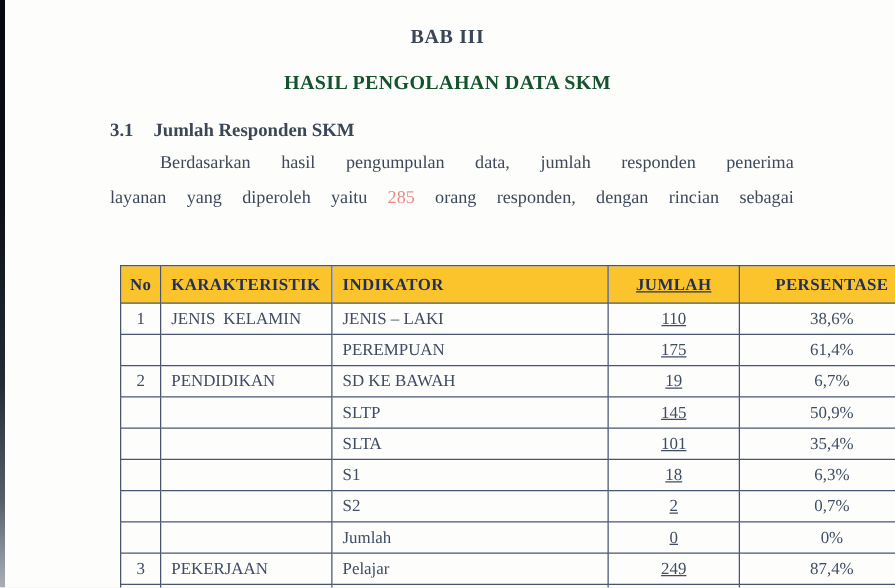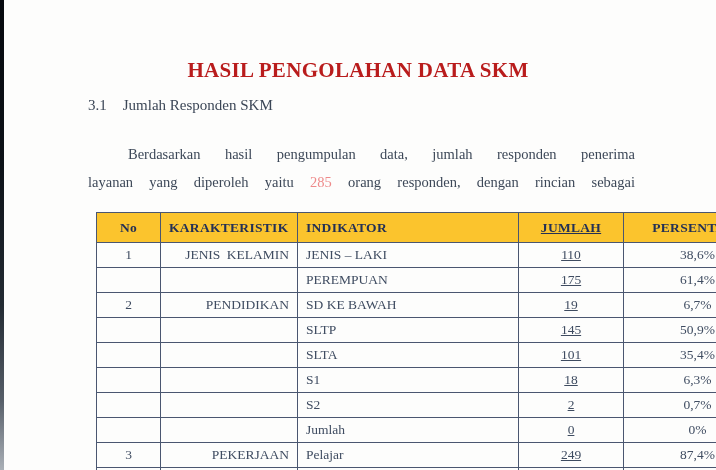--- a/index.html
+++ b/index.html
@@ -19,30 +19,30 @@
     background:linear-gradient(to bottom,
       #06090e 0%, #0d1218 35%, #232b33 65%, #565e68 85%, #aab0b7 100%);
   }
   .chapter-title{
     position:absolute;top:21px;left:0;width:716px;
     text-align:center;font-weight:bold;font-size:16px;
     letter-spacing:.5px;color:#3b4656;
   }
   .chapter-subtitle{
     position:absolute;top:58px;left:0;width:716px;
-    text-align:center;font-weight:bold;font-size:21px;
-    letter-spacing:.3px;color:#b91c1c;
+    text-align:center;font-weight:bold;font-size:16px;
+    letter-spacing:.3px;color:#14532d;
   }
   .section-heading{
     position:absolute;top:97px;left:88px;
-    font-weight:normal;font-size:15px;color:#3b4656;
+    font-weight:bold;font-size:15px;color:#3b4656;
   }
   .section-heading .num{margin-right:16px;}
   .para{
-    position:absolute;top:140px;left:88px;width:547px;
+    position:absolute;top:116px;left:88px;width:547px;
     font-size:14.5px;line-height:28px;
     color:#3d4858;
   }
   .para .jline{display:block;text-align:justify;text-align-last:justify;}
   .para .jline.first{text-indent:40px;}
   .para .jline.last{text-align:left;text-align-last:left;}
   .highlight{color:#ee8a8a;}
   .resp-table{
     position:absolute;top:212px;left:96px;
     border-collapse:collapse;table-layout:fixed;
@@ -53,36 +53,37 @@
     border:1px solid #4a5670;
     padding:0 8px;overflow:hidden;white-space:nowrap;
   }
   .resp-table th{
     background:#fbc42d;height:29px;
     font-weight:bold;font-size:13.5px;color:#233055;
     text-align:left;letter-spacing:.3px;
   }
   .resp-table td{height:24px;}
   .col-no{width:27px;}
-  .col-karakteristik{width:120px;word-spacing:3px;text-align:right;}
+  .col-karakteristik{width:120px;word-spacing:3px;}
   .col-indikator{width:204px;}
   .col-jumlah{width:88px;text-decoration:underline;}
   .col-persentase{width:131px;}
-  th.col-no, td.col-no{text-align:center;padding:0 18px;}
+  th.col-no, td.col-no{text-align:center;padding:0 2px;}
   th.col-jumlah, td.col-jumlah,
   th.col-persentase, td.col-persentase{text-align:center;}
   tr.clipped td{height:24px;border-bottom:none;}
 </style>
 </head>
 <body>
 
 <div class="page">
 
   <div class="scan-edge"></div>
 
+  <div class="chapter-title">BAB III</div>
 
   <div class="chapter-subtitle">HASIL PENGOLAHAN DATA SKM</div>
 
   <div class="section-heading">
     <span class="num">3.1</span><span>Jumlah Responden SKM</span>
   </div>
 
   <div class="para">
     <span class="jline first">Berdasarkan hasil pengumpulan data, jumlah responden penerima</span>
     <span class="jline"><span>layanan yang diperoleh yaitu </span><span class="highlight">285</span><span> orang responden, dengan rincian sebagai</span></span>

